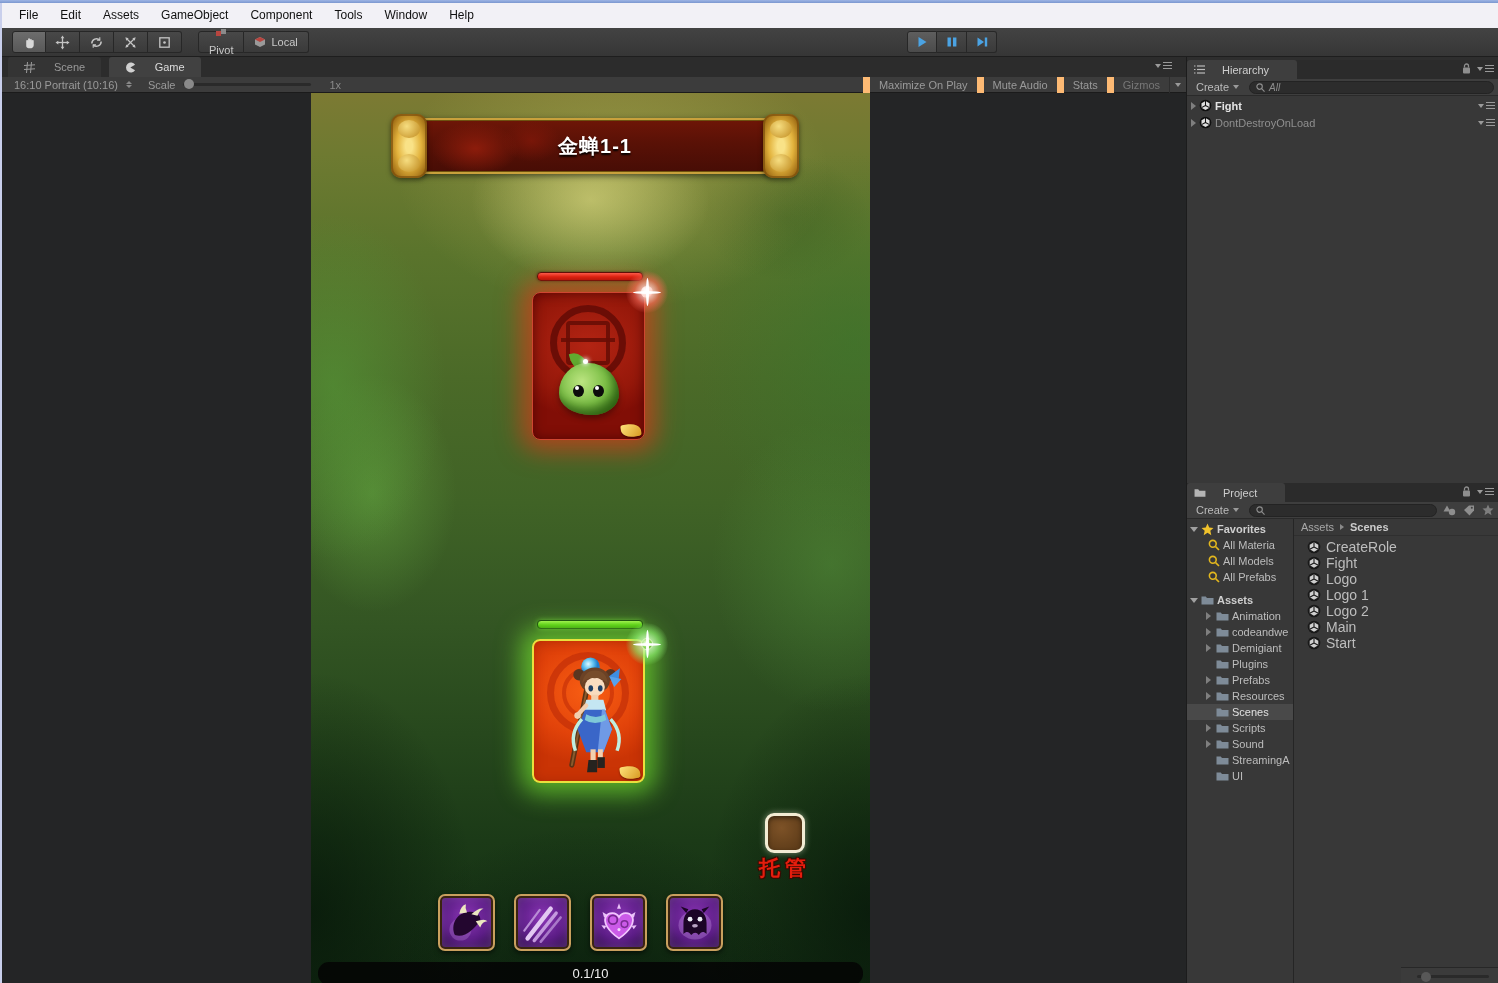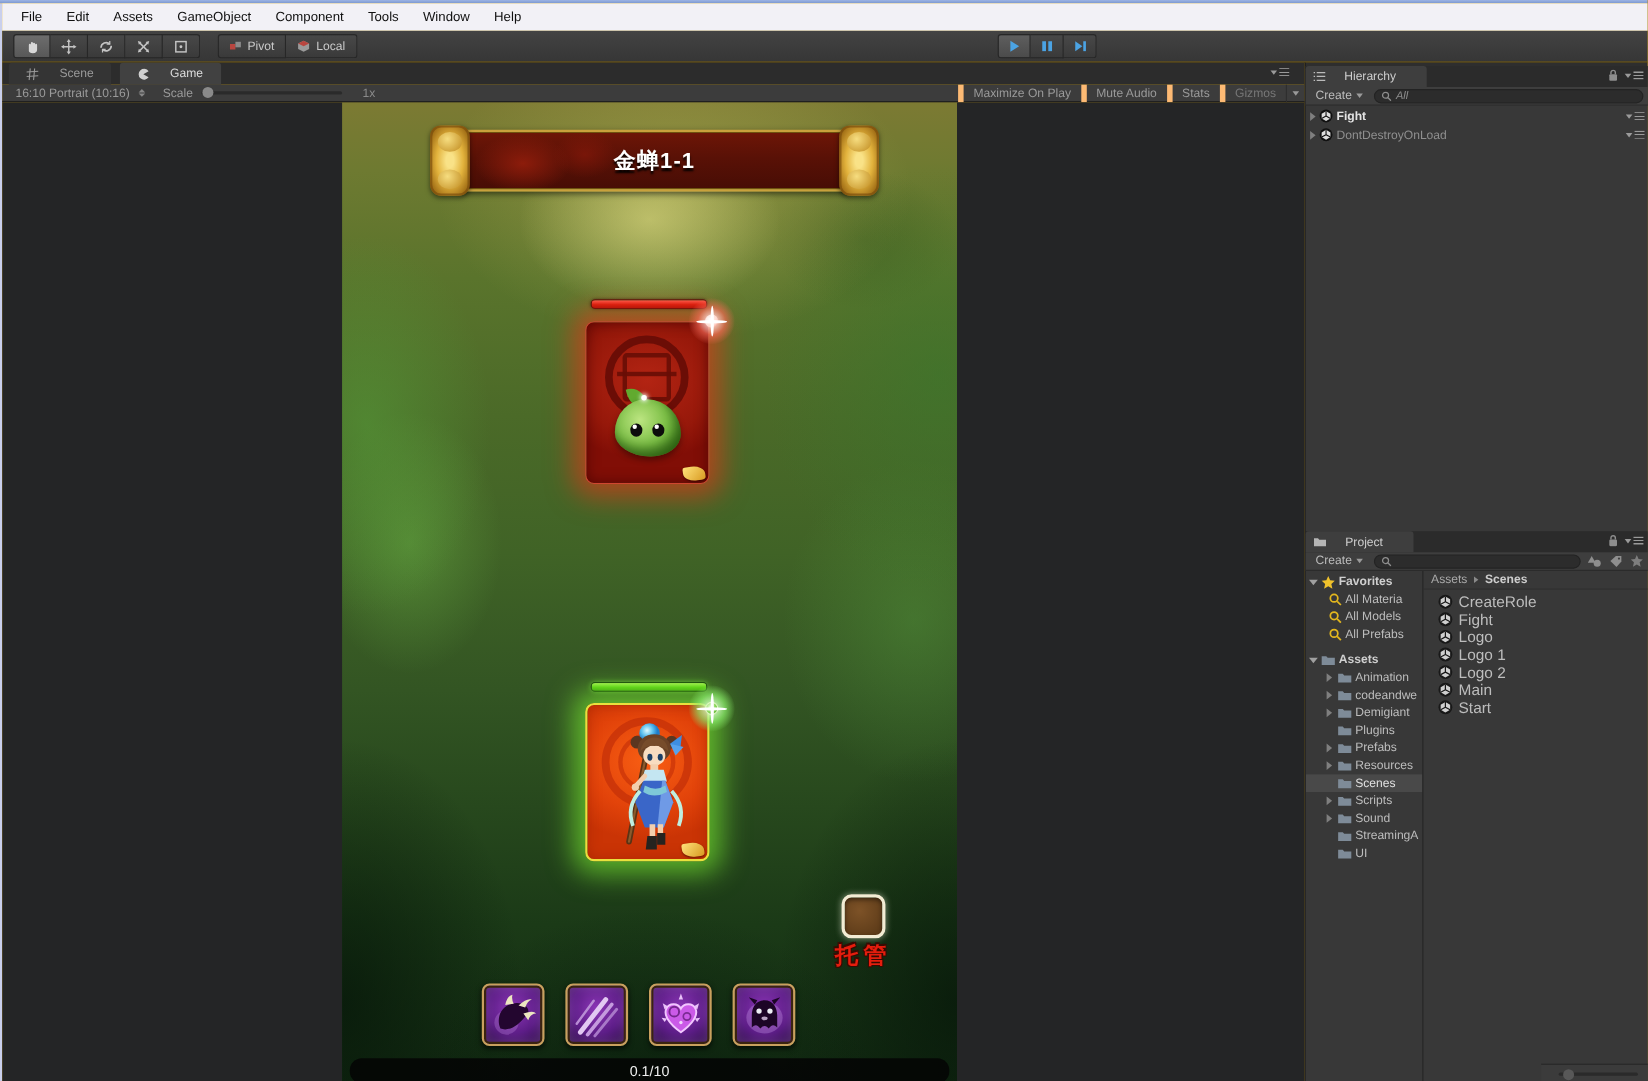--- a/index.html
+++ b/index.html
@@ -1,35 +1,35 @@
 <!DOCTYPE html>
 <html><head>
 <meta charset="utf-8">
 <style>
   html,body{margin:0;padding:0;background:#555;}
   *{box-sizing:border-box;}
-  .window{position:relative;width:1498px;height:983px;background:#eab308;
+  .window{position:relative;width:1498px;height:983px;background:#5eead4;
     font-family:"Liberation Sans","DejaVu Sans",sans-serif;overflow:hidden;}
   
   .win-top-edge{position:absolute;left:0;top:0;width:100%;height:3px;
     background:linear-gradient(#9db4e4,#7b97cf);}
   .win-left-edge{position:absolute;left:0;top:3px;width:2px;height:980px;background:#c9cfec;}
 
   
   .menubar{position:absolute;top:3px;left:2px;right:0;height:25px;background:#f2f1f6;
     display:flex;align-items:center;padding-left:6px;font-size:12px;color:#101010;}
   .menu-item{padding:0 11px;height:25px;line-height:25px;cursor:default;}
 
   
   .toolbar{position:absolute;top:28px;left:2px;right:0;height:29px;
     background:linear-gradient(#434343,#363636);border-bottom:1px solid #1e1e1e;}
   .btn-group{position:absolute;top:3px;display:flex;}
   .tbtn{height:22px;background:linear-gradient(#484848,#3a3a3a);border:1px solid #272727;
     border-left-width:0;display:flex;align-items:center;justify-content:center;color:#c8c8c8;}
-  .tbtn:first-child{border-left-width:1px;border-radius:3px 0 0 3px;}
+  .tbtn:first-child{border-left-width:1px;border-radius:3px 0 0 3px;flex-direction:column;}
   .tbtn:last-child{border-radius:0 3px 3px 0;}
   .tbtn.selected{background:linear-gradient(#6d6d6d,#585858);}
   .tbtn.tool{width:34px;}
   .tbtn.labelled{padding:0 10px;font-size:11px;gap:5px;}
   .tbtn.play{width:30px;}
   .tbtn.play.active{background:linear-gradient(#5e5e5e,#4b4b4b);}
   .tools{left:10px;}
   .pivot-group{left:196px;}
   .play-group{left:905px;}
 
@@ -53,21 +53,21 @@
   .aspect{padding-left:12px;display:flex;align-items:center;gap:8px;}
   .updown{display:inline-flex;flex-direction:column;gap:1px;}
   .updown i{width:0;height:0;border-left:3px solid transparent;border-right:3px solid transparent;}
   .updown .up{border-bottom:3px solid #888;}
   .updown .dn{border-top:3px solid #888;}
   .scale-label{margin-left:16px;}
   .slider-track{position:relative;width:128px;height:3px;background:#2a2a2a;border-radius:2px;margin-left:8px;}
   .slider-knob{position:absolute;left:1px;top:-4px;width:10px;height:10px;border-radius:50%;background:#8a8a8a;}
   .zoom-val{margin-left:18px;color:#8a8a8a;}
   .gb-right{margin-left:auto;display:flex;height:16px;align-items:center;}
-  .gb-btn{padding:0 9px;height:16px;line-height:16px;border-left:5px solid #fdba74;color:#9a9a9a;}
+  .gb-btn{padding:0 9px;height:16px;line-height:16px;border-left:7px solid #fdba74;color:#9a9a9a;}
   .gb-btn.dim{color:#777;}
   .gz-arrow{border-left:1px solid #2e2e2e;height:16px;display:flex;align-items:center;padding:0 5px;}
 
   
   .gameview{position:absolute;top:93px;left:2px;width:1184px;height:890px;background:#242526;overflow:hidden;}
   .gamecontent{position:absolute;left:309px;top:0;width:559px;height:890px;overflow:hidden;
     background:
       radial-gradient(170px 120px at 50% 12%, rgba(234,229,140,.55), rgba(234,229,140,0) 70%),
       radial-gradient(300px 190px at 54% 9%, rgba(190,184,92,.45), transparent 72%),
       radial-gradient(150px 230px at 4% 33%, rgba(86,158,58,.55), transparent 75%),

